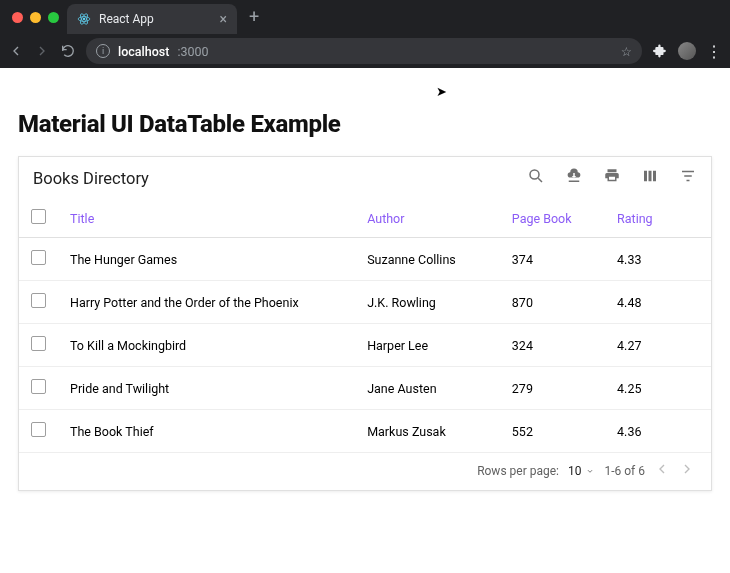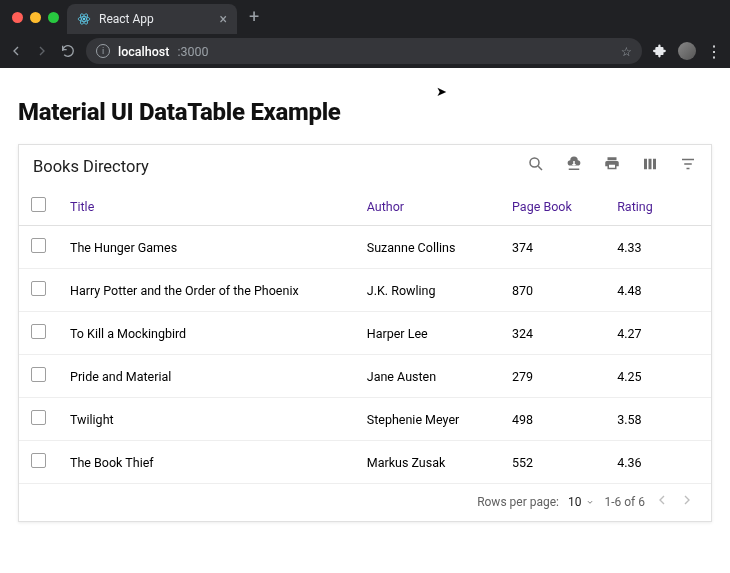--- a/index.html
+++ b/index.html
@@ -18,29 +18,29 @@
   .navico { width: 16px; height: 16px; display: flex; align-items: center; justify-content: center; }
   .omnibox { flex: 1; display: flex; align-items: center; background: #35363a; border-radius: 14px; height: 26px; padding: 0 10px; gap: 8px; font-size: 12.5px; color: #e8eaed; }
   .omnibox .info { width: 14px; height: 14px; border: 1.3px solid #9aa0a6; border-radius: 50%; display: flex; align-items: center; justify-content: center; font-size: 9px; color: #9aa0a6; }
   .omnibox .host { color: #fff; font-weight: 500; }
   .omnibox .port { color: #9aa0a6; }
   .omnibox .star { margin-left: auto; color: #9aa0a6; }
   .ext { width: 14px; height: 14px; color: #e8eaed; }
   .avatar { width: 18px; height: 18px; border-radius: 50%; background: linear-gradient(135deg,#888,#555); }
   .menu3 { font-size: 16px; color: #e8eaed; }
   
-  .page { padding: 18px 18px 0 18px; }
+  .page { padding: 30px 18px 0 18px; }
   h1 { font-size: 24px; font-weight: 800; letter-spacing: -0.3px; color: #111; margin: 12px 0 18px 0; }
   .card { border: 1px solid #e0e0e0; border-radius: 0; box-shadow: 0 1px 3px rgba(0,0,0,0.08); background: #fff; }
   .card-head { display: flex; align-items: center; padding: 10px 14px; }
   .card-title { font-size: 16.5px; color: #212121; font-weight: 400; }
   .tools { margin-left: auto; display: flex; gap: 20px; color: #707070; }
   .tools svg { width: 18px; height: 18px; }
   table { width: 100%; border-collapse: collapse; }
-  thead th { text-align: left; font-size: 12.5px; font-weight: 400; color: #4c1d95; padding: 10px 12px; border-bottom: 1px solid #e0e0e0; }
+  thead th { text-align: left; font-size: 12.5px; font-weight: 400; color: #8b5cf6; padding: 10px 12px; border-bottom: 1px solid #e0e0e0; }
   tbody td { font-size: 12.5px; color: #000000; padding: 12px 12px; border-bottom: 1px solid #eeeeee; }
   th.chk, td.chk { width: 38px; }
   .checkbox { width: 15px; height: 15px; border: 1.6px solid #9e9e9e; border-radius: 2px; display: inline-block; }
   .col-title { width: 46%; }
   .col-author { width: 22%; }
   .col-pc { width: 16%; }
   .col-rating { width: 16%; }
   .footer { display: flex; align-items: center; justify-content: flex-end; gap: 9px; padding: 8px 16px 10px; font-size: 12px; color: #616161; }
   .rpp-sel { display: inline-flex; align-items: center; gap: 4px; color: #212121; }
   .pagebtn { color: #bdbdbd; }
@@ -158,31 +158,24 @@
           </tr>
           <tr>
             <td class="chk"><span class="checkbox"></span></td>
             <td>To Kill a Mockingbird</td>
             <td>Harper Lee</td>
             <td>324</td>
             <td>4.27</td>
           </tr>
           <tr>
             <td class="chk"><span class="checkbox"></span></td>
-            <td>Pride and Material</td>
+            <td>Pride and Twilight</td>
             <td>Jane Austen</td>
             <td>279</td>
             <td>4.25</td>
-          </tr>
-          <tr>
-            <td class="chk"><span class="checkbox"></span></td>
-            <td>Twilight</td>
-            <td>Stephenie Meyer</td>
-            <td>498</td>
-            <td>3.58</td>
           </tr>
           <tr>
             <td class="chk"><span class="checkbox"></span></td>
             <td>The Book Thief</td>
             <td>Markus Zusak</td>
             <td>552</td>
             <td>4.36</td>
           </tr>
         </tbody>
     </table>

